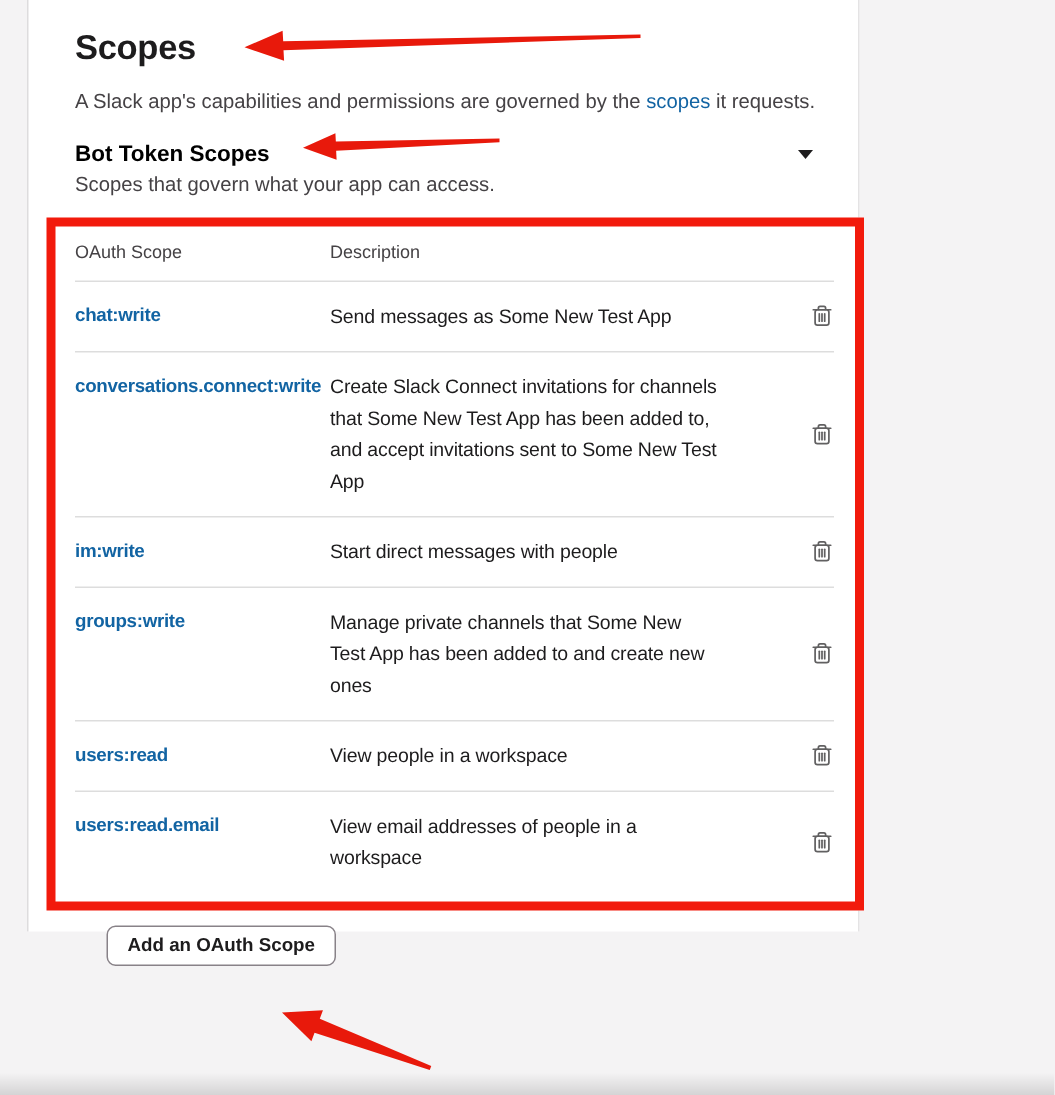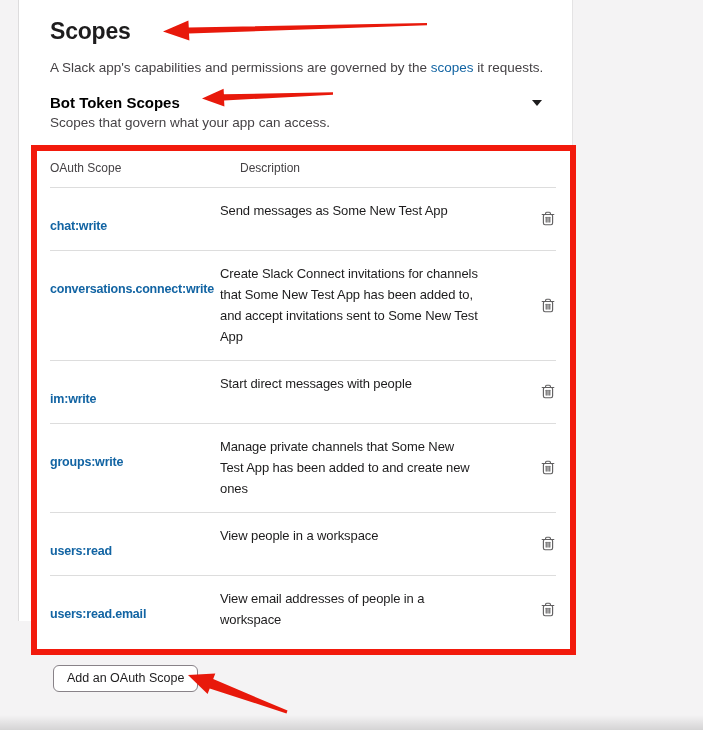--- a/index.html
+++ b/index.html
@@ -69,68 +69,66 @@
     border: 6px solid #f21a0c;
     padding: 0 14px 6px 13px;
     background: #ffffff;
   }
   .thead {
     display: grid;
     grid-template-columns: 170px 260px 1fr 26px;
     padding: 10px 0 12px;
     font-size: 12px;
     color: #454245;
-    gap: 20px;
   }
   .row {
     display: grid;
     grid-template-columns: 170px 260px 1fr 26px;
     align-items: start;
     border-top: 1px solid #dddddd;
     padding: 12px 0 13px;
   }
   .scope-link {
     font-size: 12.5px;
     font-weight: 700;
     letter-spacing: -0.2px;
     color: #1264a3;
     text-decoration: none;
     white-space: nowrap;
     line-height: 21px;
     cursor: pointer;
-    margin-top: 16px;
   }
   .desc {
     font-size: 13px;
     line-height: 21px;
     letter-spacing: -0.1px;
     color: #1d1c1d;
   }
   .trash-btn {
     grid-column: 4;
     align-self: center;
     justify-self: end;
     background: none;
     border: none;
     padding: 0;
     cursor: pointer;
     line-height: 0;
   }
   .trash-btn svg { display: block; }
   .add-btn {
     margin-top: 10px;
-    margin-left: 3px;
+    margin-left: 21px;
     display: inline-block;
     background: #ffffff;
     border: 1px solid #888288;
     border-radius: 6px;
     padding: 5px 13px 6px;
     font-family: "Liberation Sans", sans-serif;
     font-size: 12.5px;
-    font-weight: 400;
+    font-weight: 700;
     color: #1d1c1d;
     cursor: pointer;
   }
   .arrows {
     position: absolute;
     left: 0; top: 0;
     width: 703px; height: 730px;
     pointer-events: none;
     z-index: 5;
   }

